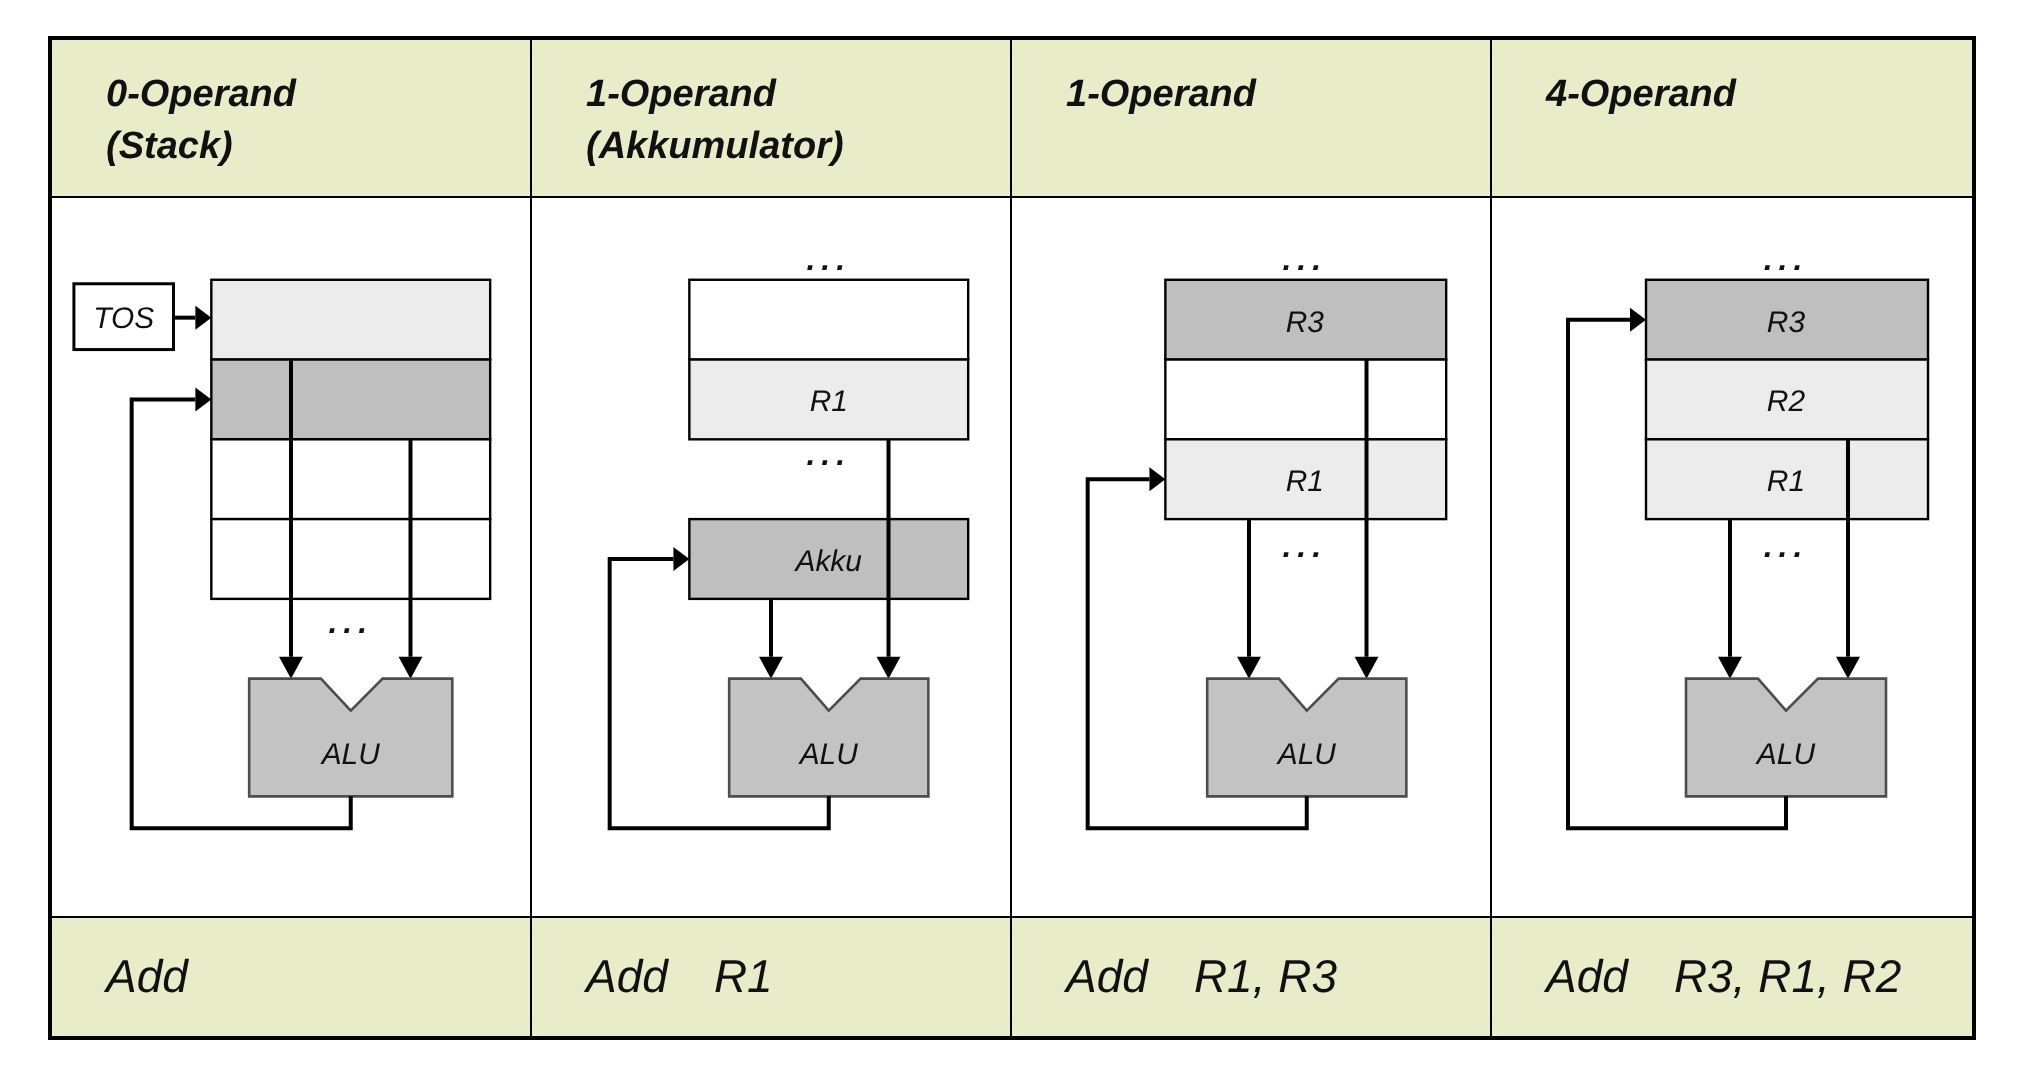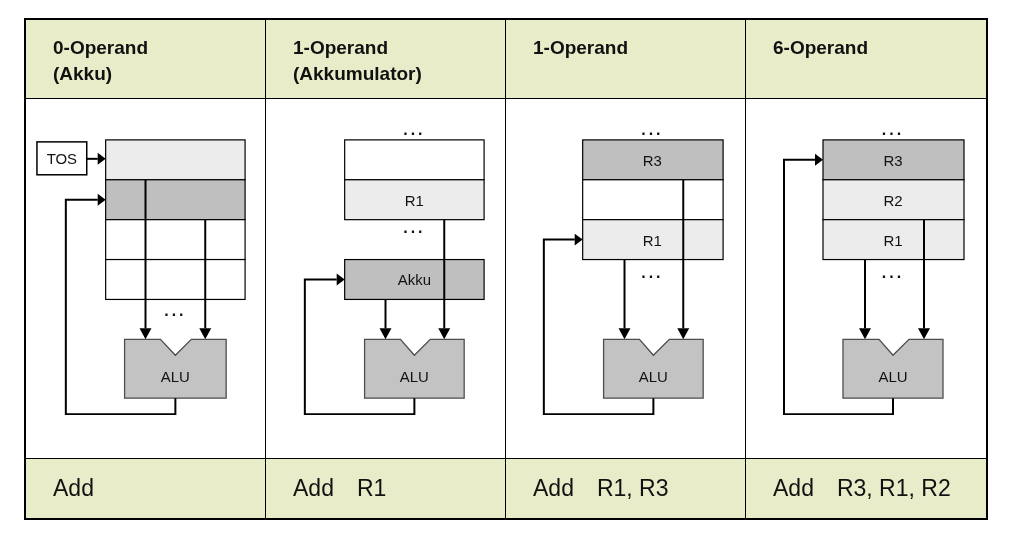--- a/index.html
+++ b/index.html
@@ -12,20 +12,21 @@
   html,body{margin:0;padding:0;background:#ffffff;}
   body{width:1009px;height:541px;position:relative;font-family:"Liberation Sans",sans-serif;color:#111;}
   .isa-table{
     position:absolute;left:24px;top:18px;
     width:960px;height:498px;
     border:2px solid #000;
     display:grid;
     grid-template-columns:repeat(4,240px);
     grid-template-rows:79px 360px 59px;
     background:#fff;
+    font-style:italic;
   }
   .cell{box-sizing:border-box;border-right:1.5px solid #000;border-bottom:1.5px solid #000;}
   .cell.last-col{border-right:none;}
   .cell.footer{border-bottom:none;}
   .cell.header{
     background:var(--band_bg);
     padding:15px 10px 0 27px;
     font-size:19px;font-weight:bold;line-height:26px;
   }
   .cell.diagram{background:#fff;overflow:hidden;}
@@ -46,32 +47,32 @@
   svg text{font-family:"Liberation Sans",sans-serif;font-size:15px;fill:#111;text-anchor:middle;}
   svg text.dots{font-weight:bold;letter-spacing:3px;font-size:16px;}
 </style>
 </head>
 <body>
 
 <div class="isa-table">
 
   <div class="cell header">
     <div>0-Operand</div>
-    <div>(Akku)</div>
+    <div>(Stack)</div>
   </div>
   <div class="cell header">
     <div>1-Operand</div>
     <div>(Akkumulator)</div>
   </div>
   <div class="cell header">
     <div>1-Operand</div>
     <div></div>
   </div>
   <div class="cell header last-col">
-    <div>6-Operand</div>
+    <div>4-Operand</div>
     <div></div>
   </div>
 
   <div class="cell diagram">
     <svg viewBox="0 0 240 360" preserveAspectRatio="none">
       <rect class="tosbox" x="11" y="43" width="50" height="33"></rect>
       <text x="36" y="65">TOS</text>
       <path class="wire" d="M61,60 H72"></path>
       <polygon class="ah" points="72,54 72,66 80,60"></polygon>
 

